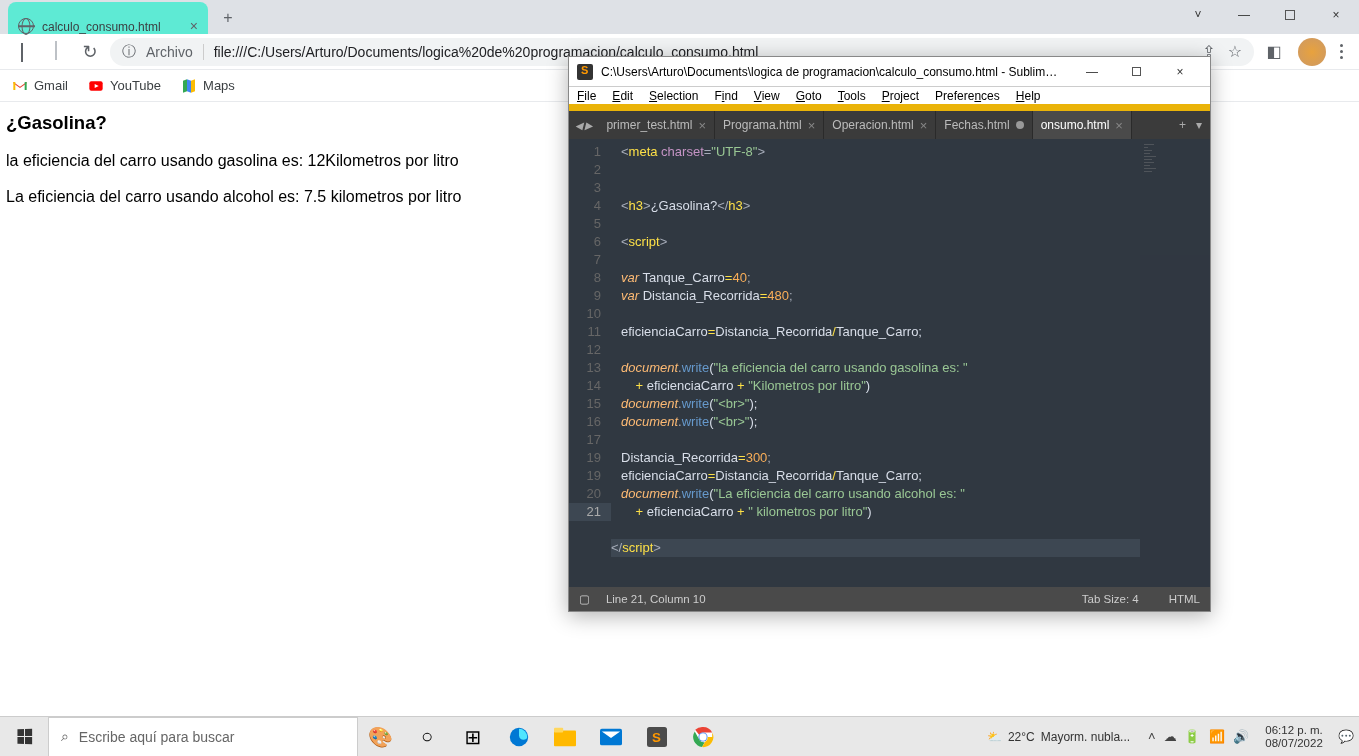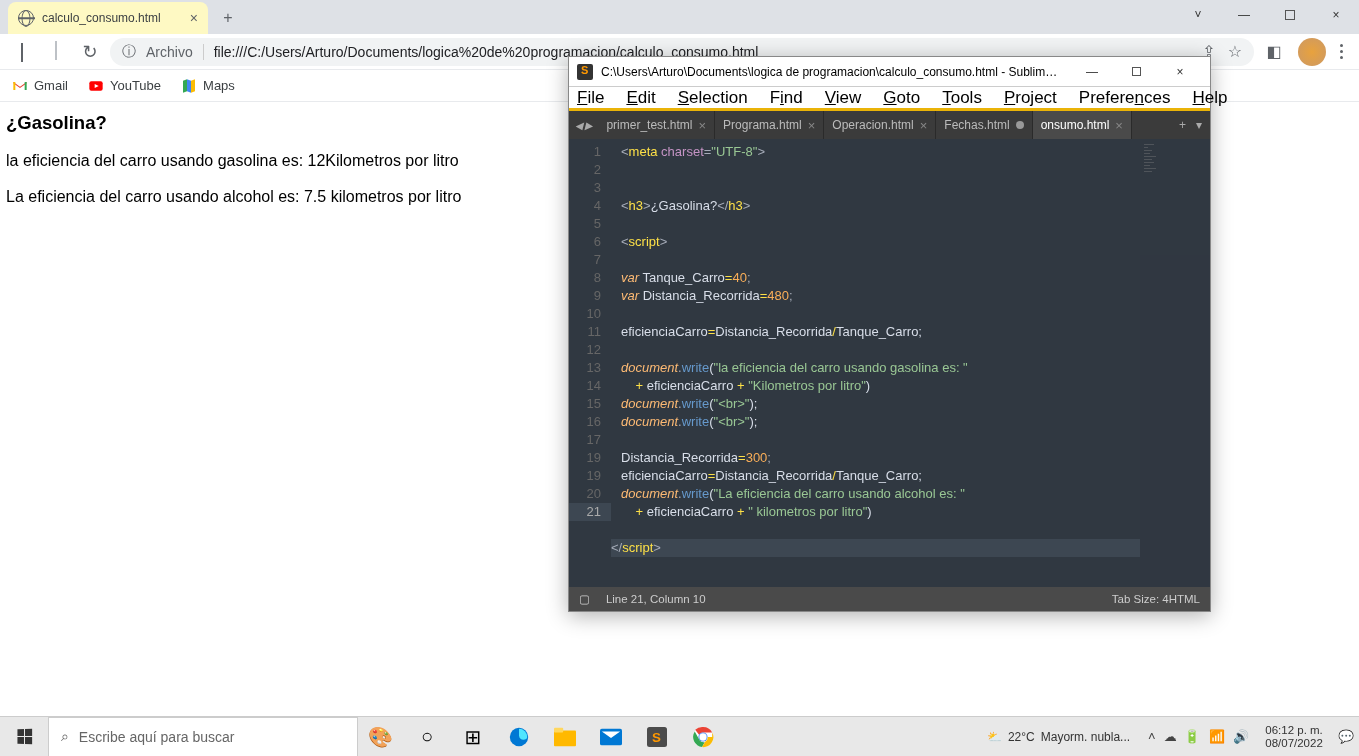--- a/index.html
+++ b/index.html
@@ -1,20 +1,20 @@
 <!DOCTYPE html>
 <html><head>
 <meta charset="utf-8">
 <style>
 *{margin:0;padding:0;box-sizing:border-box;font-family:"Segoe UI",Arial,sans-serif}
 body{width:1359px;height:756px;overflow:hidden;background:#fff;position:relative}
 
 
 .chrome-top{background:#dee1e6;height:34px;display:flex;align-items:flex-end;position:relative}
-.tab{background:#fef9c3;height:32px;border-radius:8px 8px 0 0;display:flex;align-items:center;padding:0 10px;margin-left:8px;min-width:200px;gap:8px;font-size:12px;color:#3c4043}
+.tab{background:#5eead4;height:32px;border-radius:8px 8px 0 0;display:flex;align-items:flex-end;padding:0 10px;margin-left:8px;min-width:200px;gap:8px;font-size:12px;color:#3c4043}
 .tab .globe{width:16px;height:16px;border:1.5px solid #5f6368;border-radius:50%;position:relative}
 .tab .globe::before{content:"";position:absolute;left:50%;top:-1.5px;bottom:-1.5px;width:7px;border:1.5px solid #5f6368;border-radius:50%;transform:translateX(-50%)}
 .tab .globe::after{content:"";position:absolute;top:50%;left:-1.5px;right:-1.5px;height:1.5px;background:#5f6368;transform:translateY(-50%)}
 .tab .close{margin-left:auto;font-size:14px;color:#5f6368;cursor:pointer}
 .newtab{width:28px;height:28px;display:flex;align-items:center;justify-content:center;color:#5f6368;font-size:16px;margin-left:6px;margin-bottom:2px;cursor:pointer}
 .win-ctrl{position:absolute;right:0;top:0;display:flex}
 .win-ctrl div{width:46px;height:30px;display:flex;align-items:center;justify-content:center;color:#333;font-size:12px}
 .win-ctrl .sq{width:10px;height:10px;border:1px solid #555}
 
 .toolbar{height:36px;background:#fff;border-bottom:1px solid #e8eaed;display:flex;align-items:center;padding:0 8px;gap:6px}
@@ -41,21 +41,21 @@
 .page p{font-size:16px;margin-bottom:18px}
 
 
 .subl{position:absolute;left:568px;top:56px;width:643px;background:#595959;box-shadow:0 4px 20px rgba(0,0,0,.3);border:1px solid #888;font-size:12px}
 .subl-title{height:30px;background:#fff;display:flex;align-items:center;padding:0 8px;gap:8px;color:#000;border-bottom:1px solid #ccc}
 .subl-logo{width:16px;height:16px;background:#333;border-radius:2px;position:relative}
 .subl-logo::after{content:"S";position:absolute;color:#ff9800;font-weight:bold;font-size:11px;left:4px;top:0}
 .subl-win{margin-left:auto;display:flex}
 .subl-win div{width:44px;height:28px;display:flex;align-items:center;justify-content:center;color:#333}
 .subl-win .sq{width:9px;height:9px;border:1px solid #555}
-.subl-menu{height:24px;background:#fff;display:flex;align-items:center;padding:0 8px;gap:22px;color:#000;font-size:17px;border-bottom:3px solid #eab308}
+.subl-menu{height:24px;background:#fff;display:flex;align-items:center;padding:0 8px;gap:16px;color:#000;font-size:12px;border-bottom:7px solid #eab308}
 .subl-menu span{cursor:pointer}
 .subl-menu span u{text-decoration:underline}
 
 .subl-tabs{height:28px;background:#3b3b3b;display:flex;align-items:stretch;position:relative}
 .subl-nav{display:flex;align-items:center;padding:0 6px;gap:2px}
 .subl-nav i{color:#aaa;font-size:10px;cursor:pointer}
 .subl-tab{display:flex;align-items:center;padding:0 8px;gap:6px;font-size:12px;color:#bbb;border-right:1px solid #2a2a2a;cursor:pointer}
 .subl-tab.act{background:#4a4a4a;color:#fff}
 .subl-tab .x{font-size:13px;color:#888}
 .subl-tab .dot{width:8px;height:8px;background:#999;border-radius:50%}
@@ -71,21 +71,21 @@
 .t-red{color:#fde047}
 .t-orange{color:#f9ae58}
 .t-green{color:#99c794}
 .t-blue{color:#6699cc}
 .t-italic{color:#fdba74;font-style:italic}
 .t-purple{color:#c594c5}
 .t-white{color:#d8dee9}
 .t-gray{color:#a6acb9}
 
 .subl-status{height:24px;background:#4a4a4a;color:#ccc;display:flex;align-items:center;padding:0 10px;font-size:11.5px;gap:16px}
-.subl-status .r{margin-left:auto;display:flex;}
+.subl-status .r{margin-left:auto;display:flex;gap:30px}
 
 
 .taskbar{position:absolute;bottom:0;left:0;right:0;height:40px;background:#e8e8e8;border-top:1px solid #ccc;display:flex;align-items:center}
 .start{width:48px;height:40px;display:flex;align-items:center;justify-content:center}
 .winlogo{display:grid;grid-template-columns:7px 7px;grid-template-rows:7px 7px;gap:1px;transform:perspective(40px) rotateY(-12deg)}
 .winlogo i{background:#333}
 .search{flex:0 0 310px;height:40px;background:#fff;border:1px solid #ccc;display:flex;align-items:center;padding:0 12px;gap:10px;color:#666;font-size:14px}
 .tb-icons{display:flex;align-items:center;height:100%}
 .tb-icons .ti{width:46px;height:40px;display:flex;align-items:center;justify-content:center;font-size:20px}
 .tray{margin-left:auto;display:flex;align-items:center;height:100%;gap:8px;padding-right:4px;font-size:12px;color:#333}

